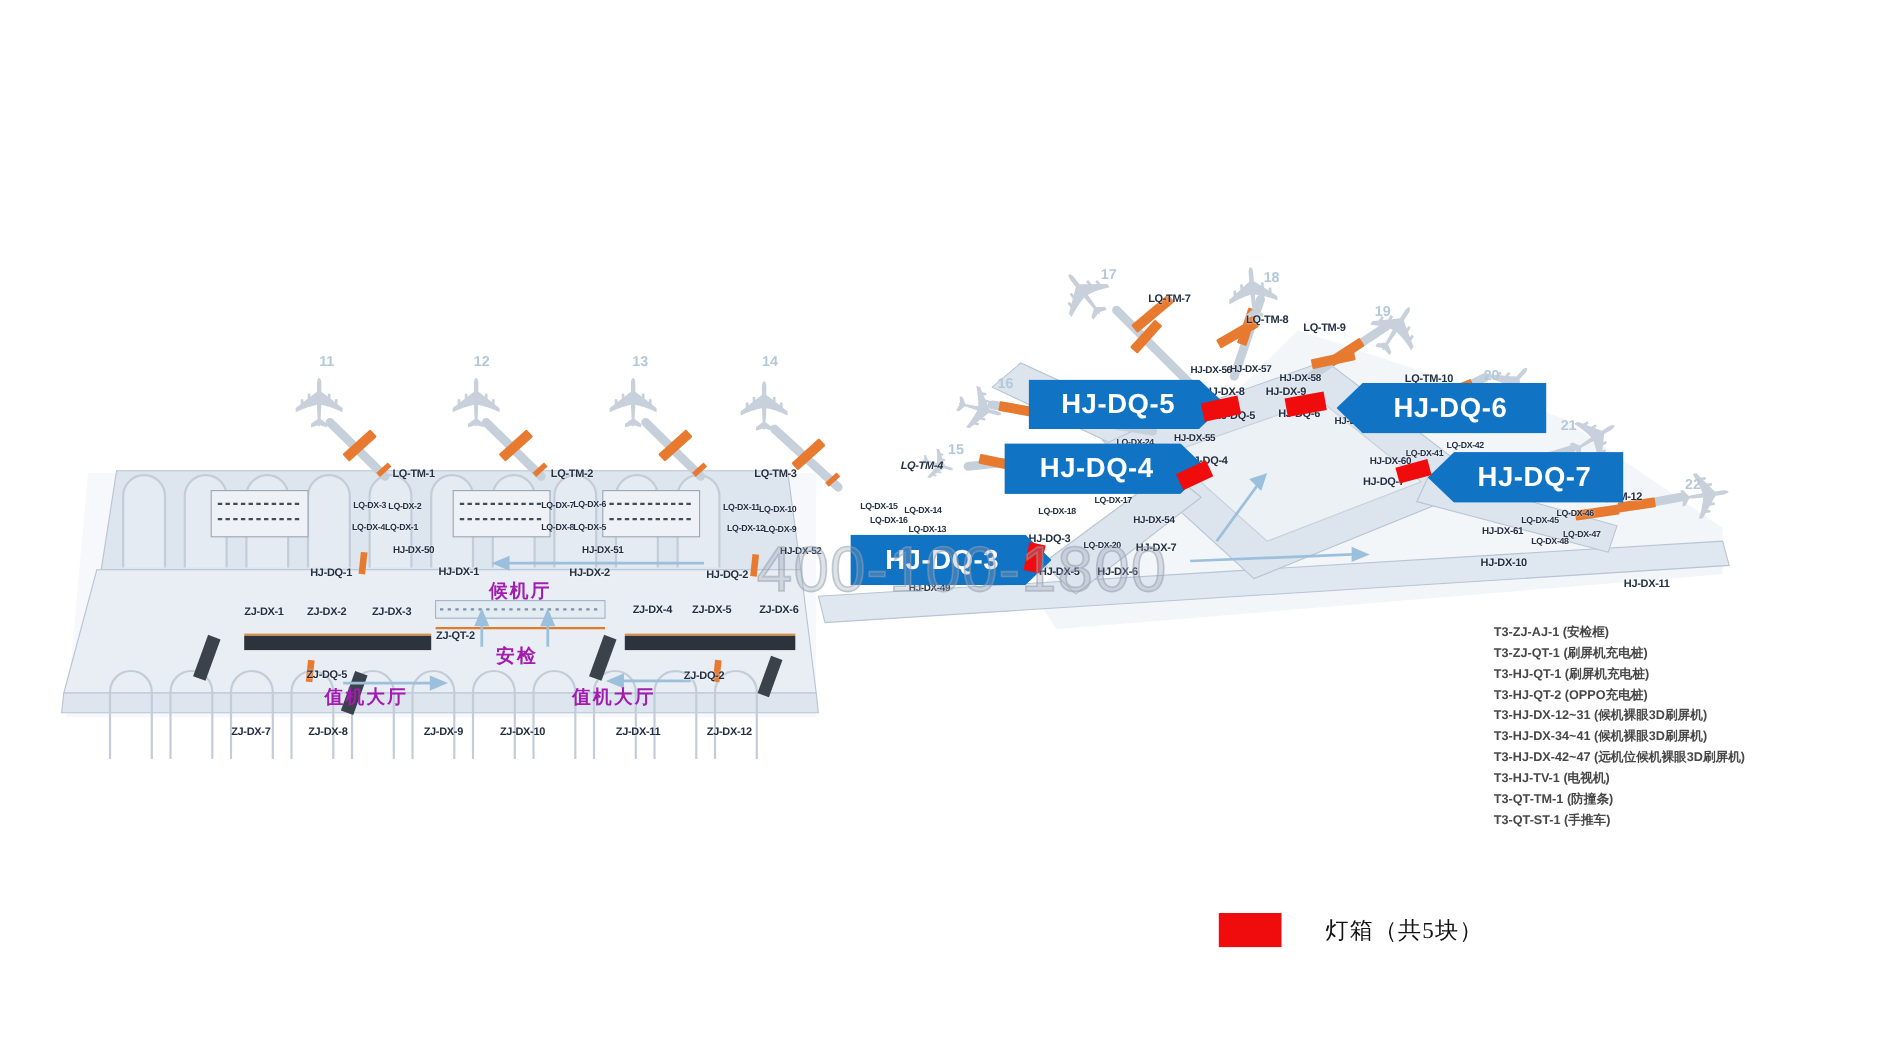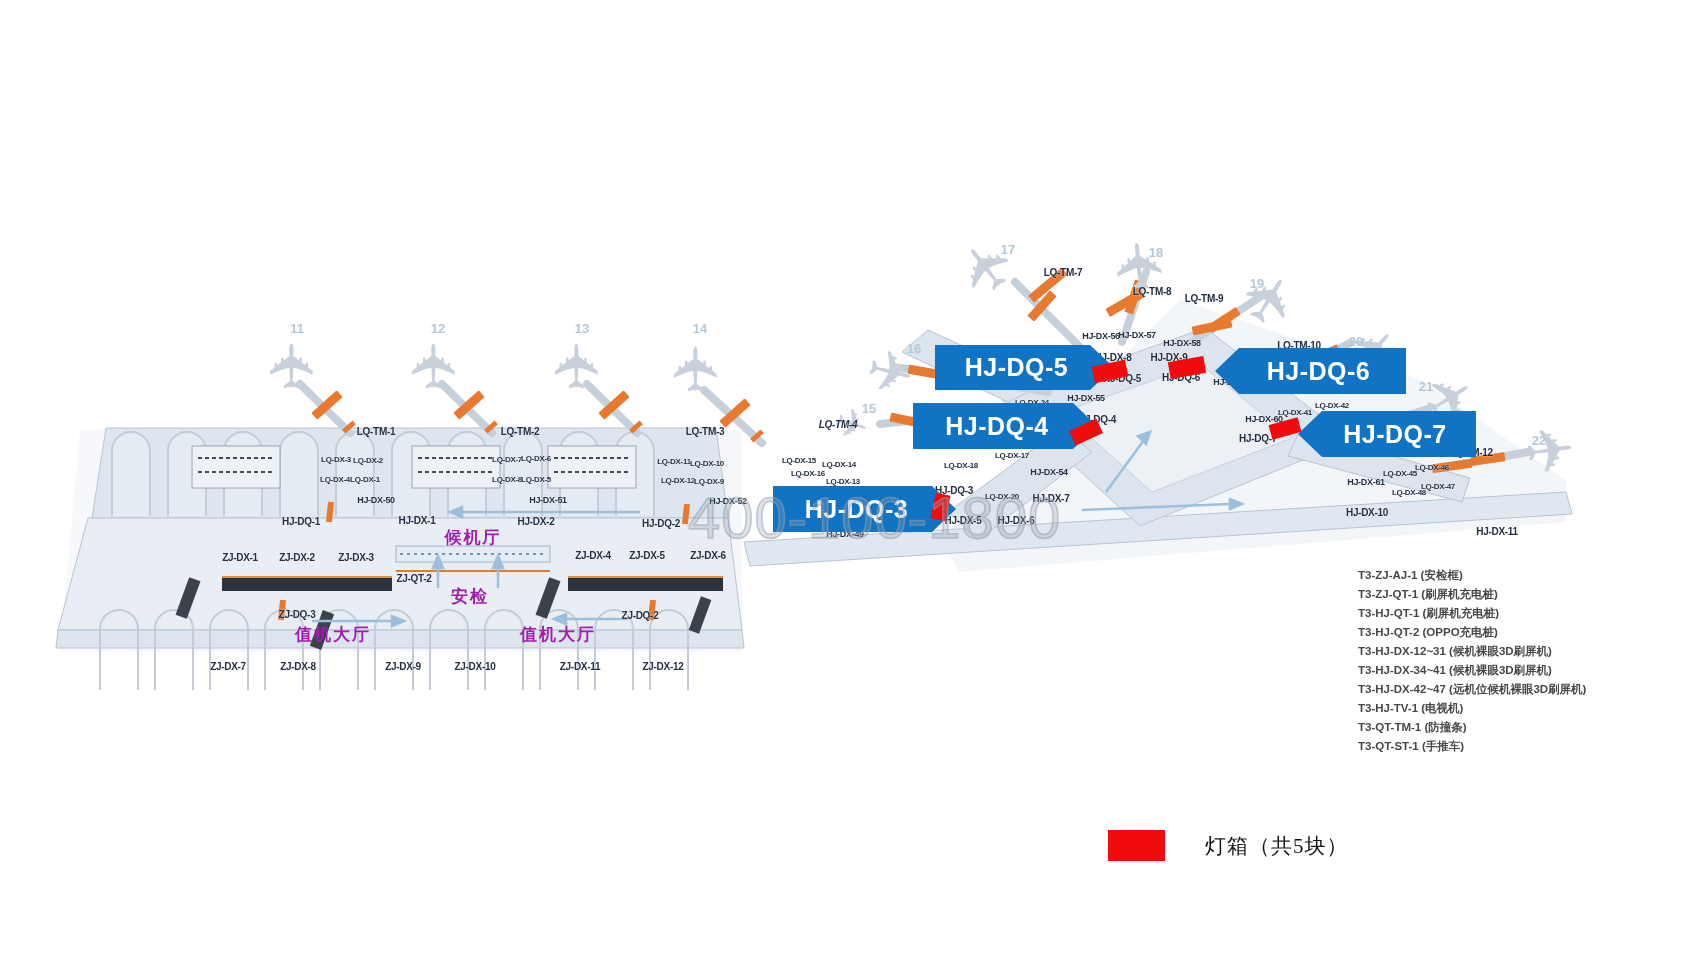--- a/index.html
+++ b/index.html
@@ -202,21 +202,21 @@
       <div class="map-label" style="left: 417px; top: 520px; font-size: 10px;">HJ-DX-1</div>
       <div class="map-label" style="left: 536px; top: 521px; font-size: 10px;">HJ-DX-2</div>
       <div class="map-label" style="left: 661px; top: 523px; font-size: 10px;">HJ-DQ-2</div>
       <div class="map-label" style="left: 240px; top: 557px; font-size: 10px;">ZJ-DX-1</div>
       <div class="map-label" style="left: 297px; top: 557px; font-size: 10px;">ZJ-DX-2</div>
       <div class="map-label" style="left: 356px; top: 557px; font-size: 10px;">ZJ-DX-3</div>
       <div class="map-label" style="left: 414px; top: 578px; font-size: 10px;">ZJ-QT-2</div>
       <div class="map-label" style="left: 593px; top: 555px; font-size: 10px;">ZJ-DX-4</div>
       <div class="map-label" style="left: 647px; top: 555px; font-size: 10px;">ZJ-DX-5</div>
       <div class="map-label" style="left: 708px; top: 555px; font-size: 10px;">ZJ-DX-6</div>
-      <div class="map-label" style="left: 297px; top: 614px; font-size: 10px;">ZJ-DQ-3</div>
+      <div class="map-label" style="left: 297px; top: 614px; font-size: 10px;">ZJ-DQ-5</div>
       <div class="map-label" style="left: 640px; top: 615px; font-size: 10px;">ZJ-DQ-2</div>
       <div class="map-label" style="left: 228px; top: 666px; font-size: 10px;">ZJ-DX-7</div>
       <div class="map-label" style="left: 298px; top: 666px; font-size: 10px;">ZJ-DX-8</div>
       <div class="map-label" style="left: 403px; top: 666px; font-size: 10px;">ZJ-DX-9</div>
       <div class="map-label" style="left: 475px; top: 666px; font-size: 10px;">ZJ-DX-10</div>
       <div class="map-label" style="left: 580px; top: 666px; font-size: 10px;">ZJ-DX-11</div>
       <div class="map-label" style="left: 663px; top: 666px; font-size: 10px;">ZJ-DX-12</div>
       <div class="map-label" style="left: 1063px; top: 272px; font-size: 10px;">LQ-TM-7</div>
       <div class="map-label" style="left: 1152px; top: 291px; font-size: 10px;">LQ-TM-8</div>
       <div class="map-label" style="left: 1204px; top: 298px; font-size: 10px;">LQ-TM-9</div>

